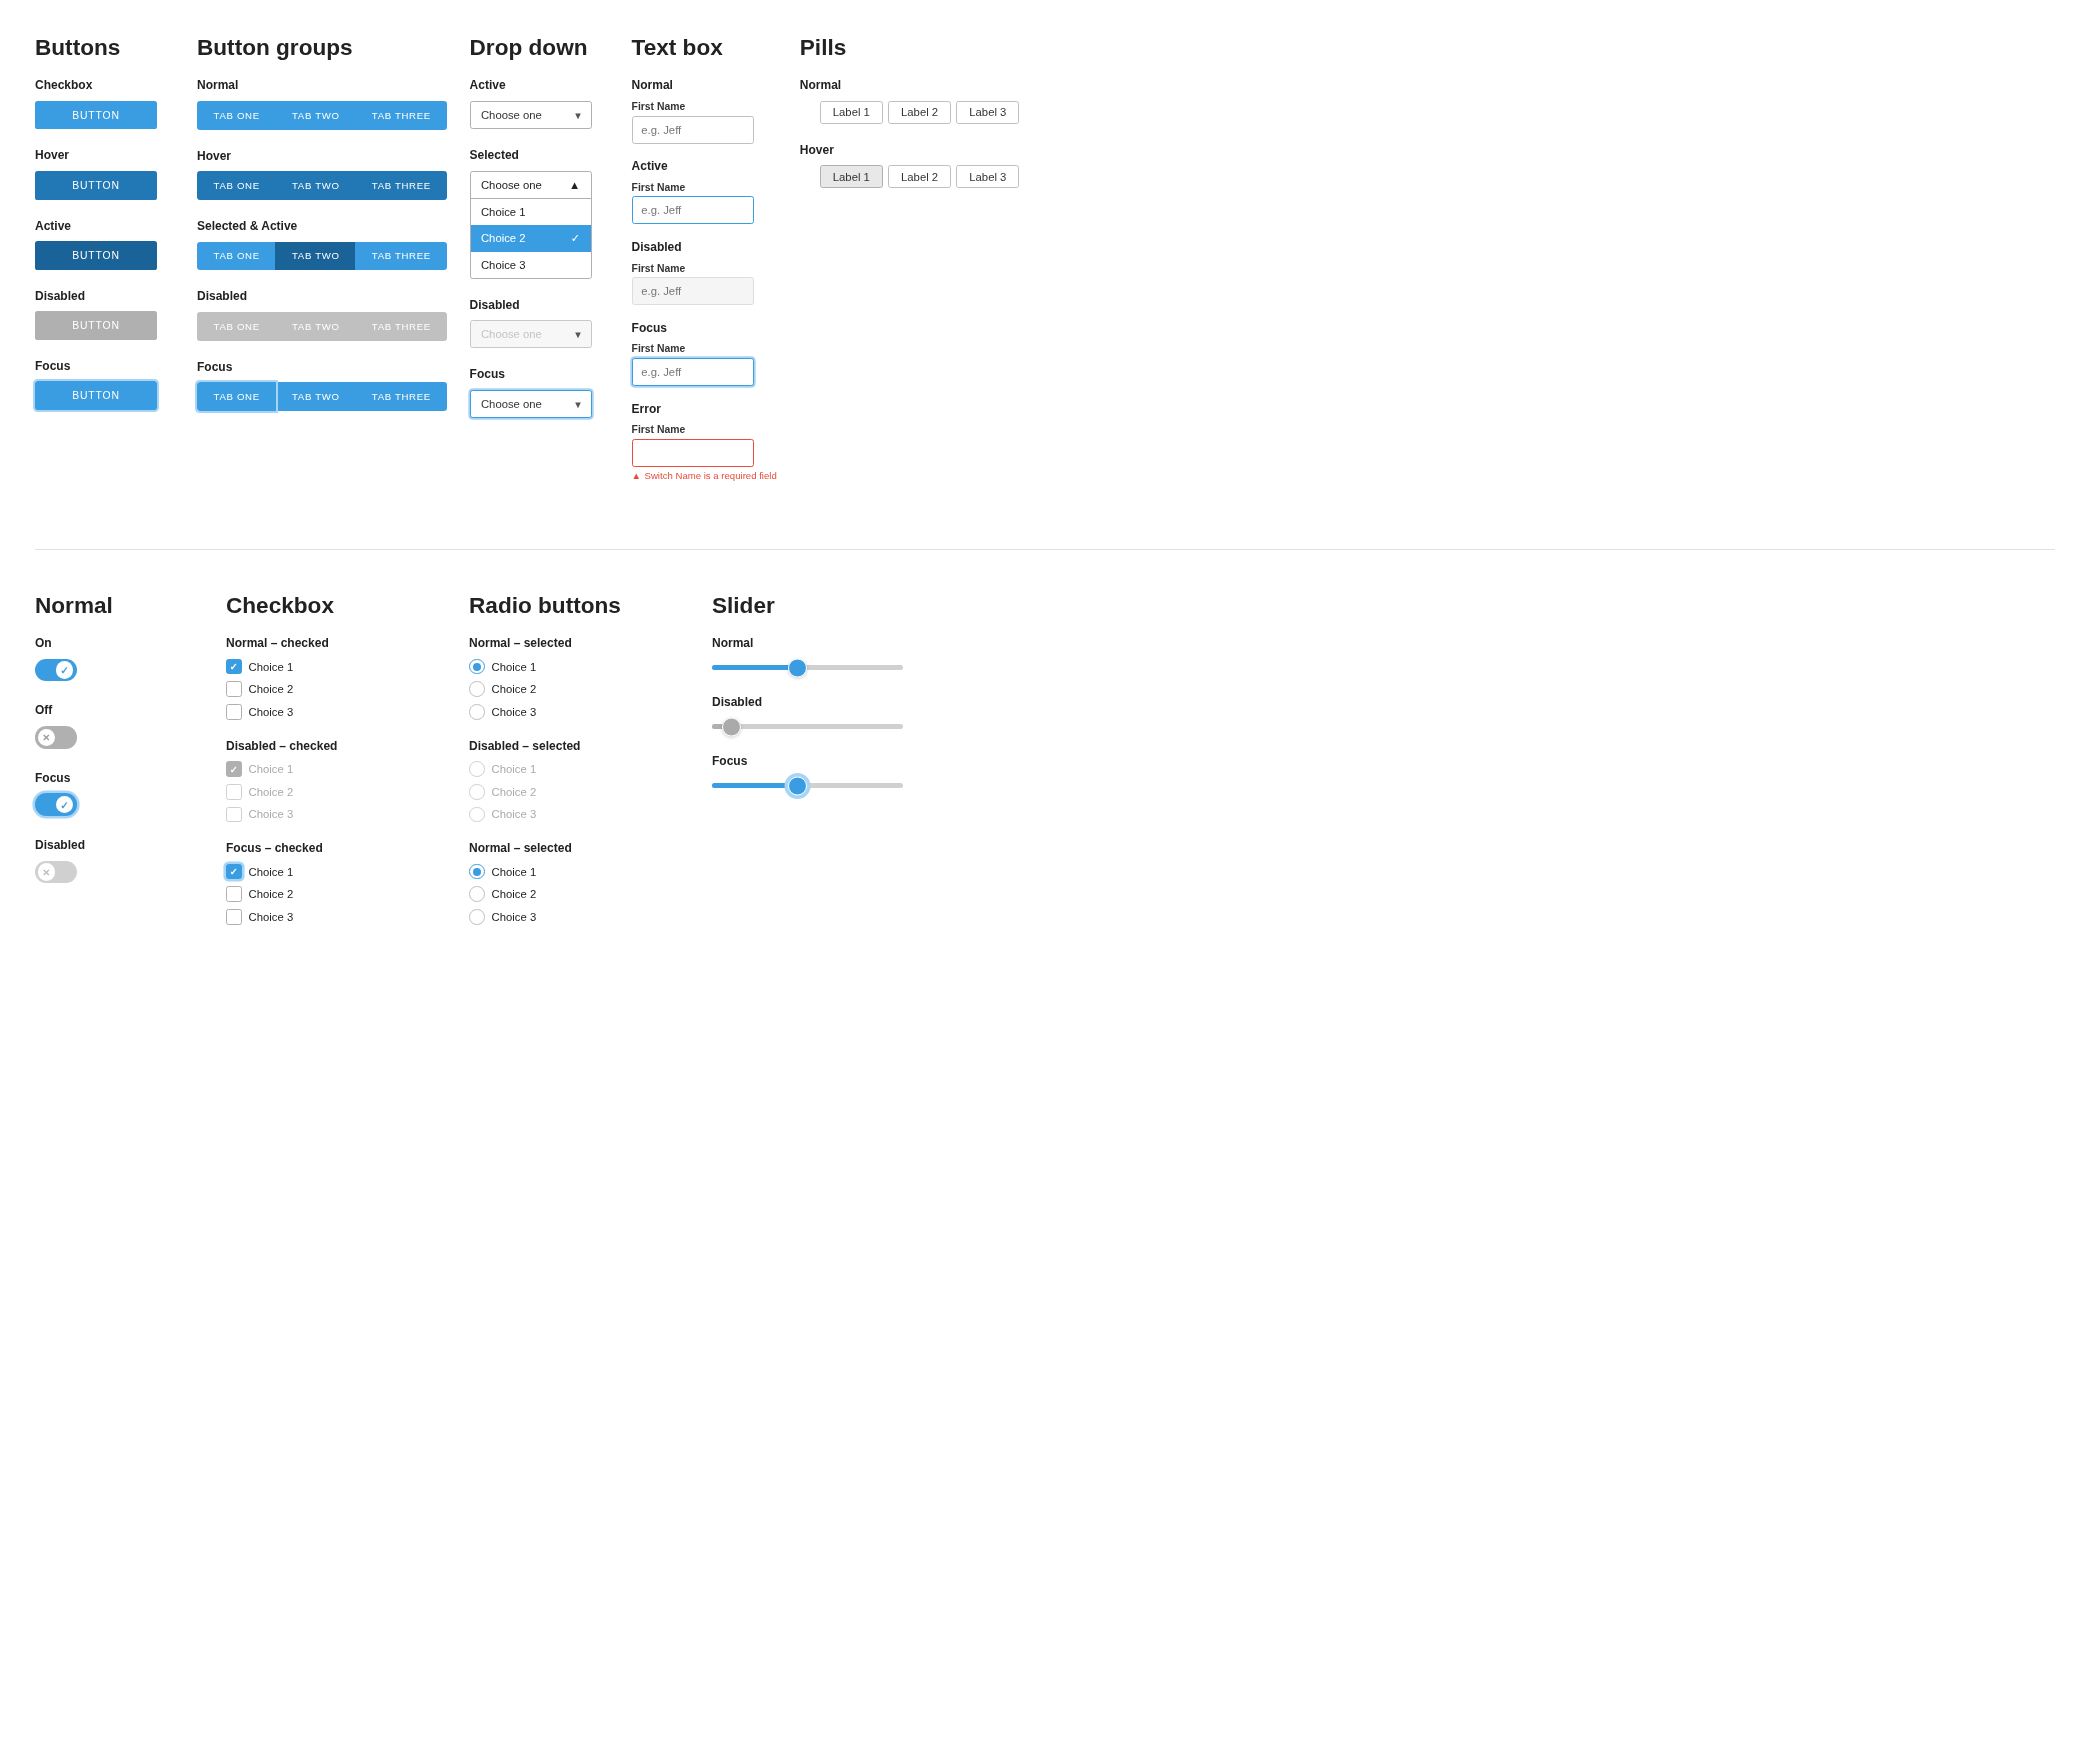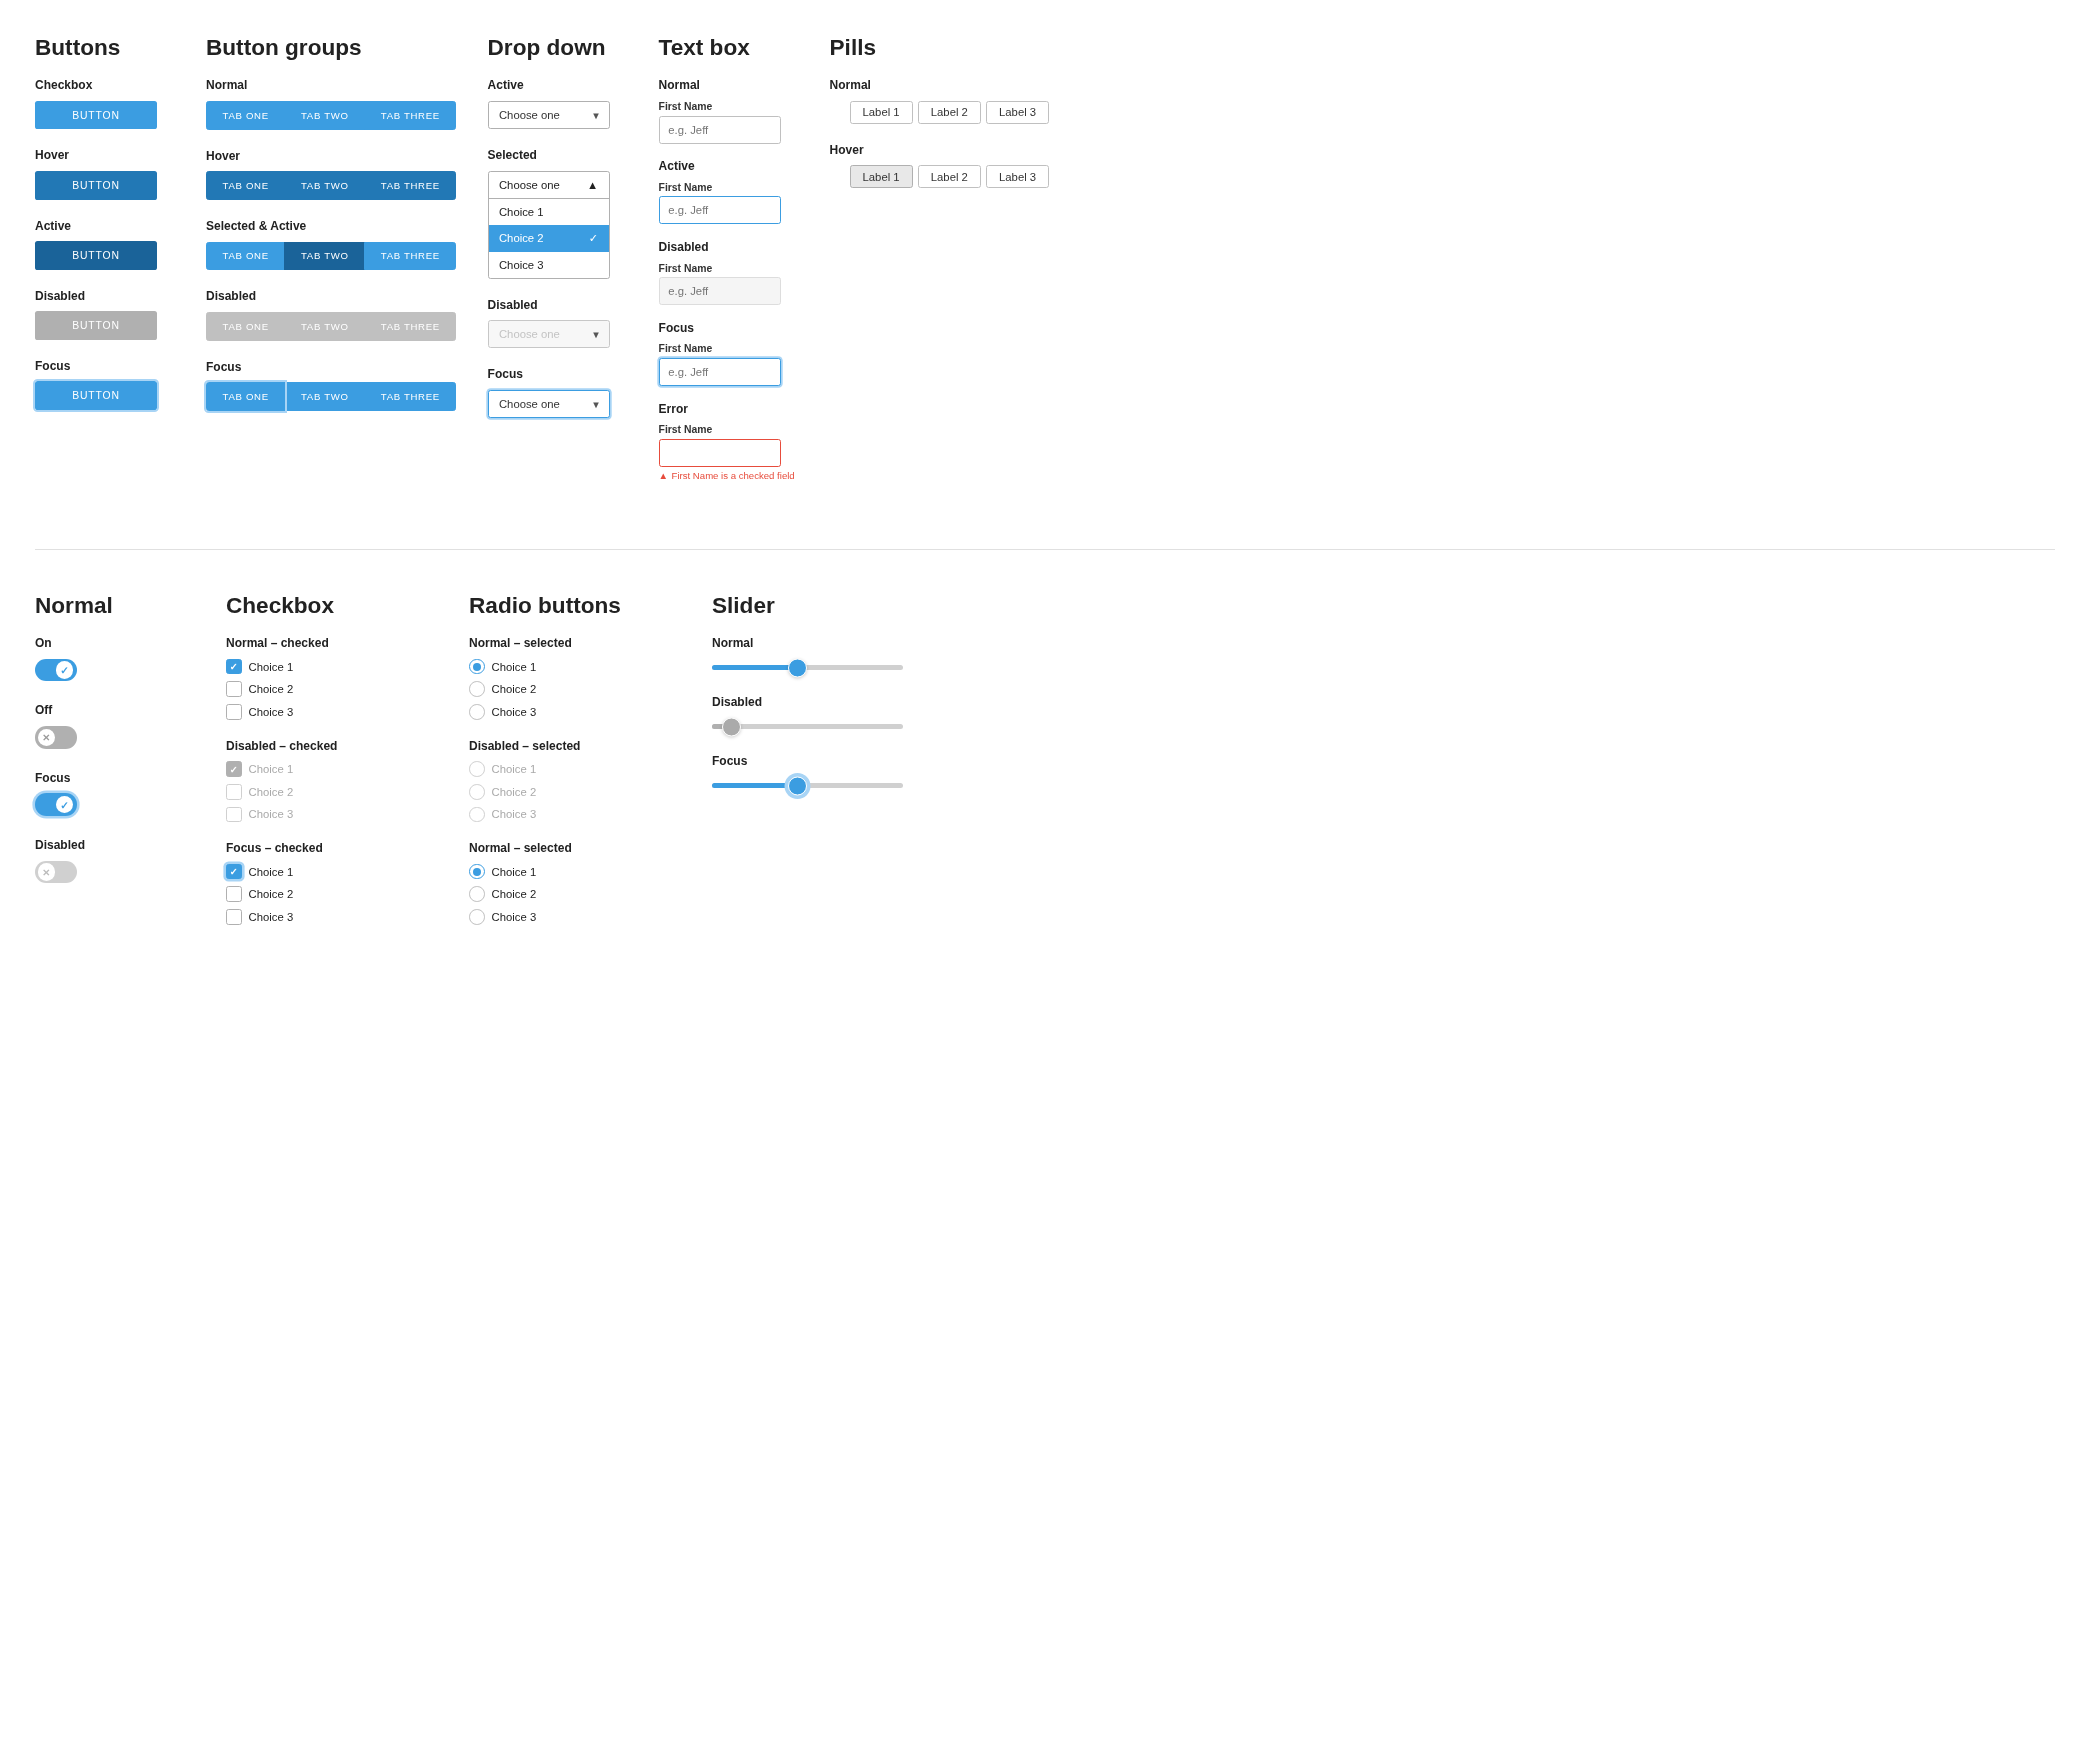--- a/index.html
+++ b/index.html
@@ -18,21 +18,21 @@
     h2.subsection {
       font-size: 12px;
       font-weight: 600;
       margin-bottom: 8.7px;
       color: #222;
     }
 
     
     .top-section {
       display: flex;
-      gap: 32px;
+      gap: 23px;
       margin-bottom: 52px;
     }
     .bottom-section {
       display: flex;
       gap: 52px;
       border-top: 0.9px solid #e0e0e0;
       padding-top: 43px;
     }
 
     .col { min-width: 139px; }
@@ -479,21 +479,21 @@
       <div class="textbox-label">First Name</div>
       <input class="textbox-input focus-state" type="text" placeholder="e.g. Jeff" style="">
     </div>
 
     <div class="textbox-group">
       <h2 class="subsection">Error</h2>
       <div class="textbox-label">First Name</div>
       <input class="textbox-input error-state" type="text" style="">
       <div class="error-msg">
         <span style="color:#e74c3c;">▲</span>
-        <span>First Name is a checked field</span>
+        <span>Switch Name is a required field</span>
       </div>
     </div>
   </div>
 
   <div class="col">
     <h1 class="section-title">Pills</h1>
 
     <div class="state-group">
       <h2 class="subsection">Normal</h2>
       <div class="pills-group">

